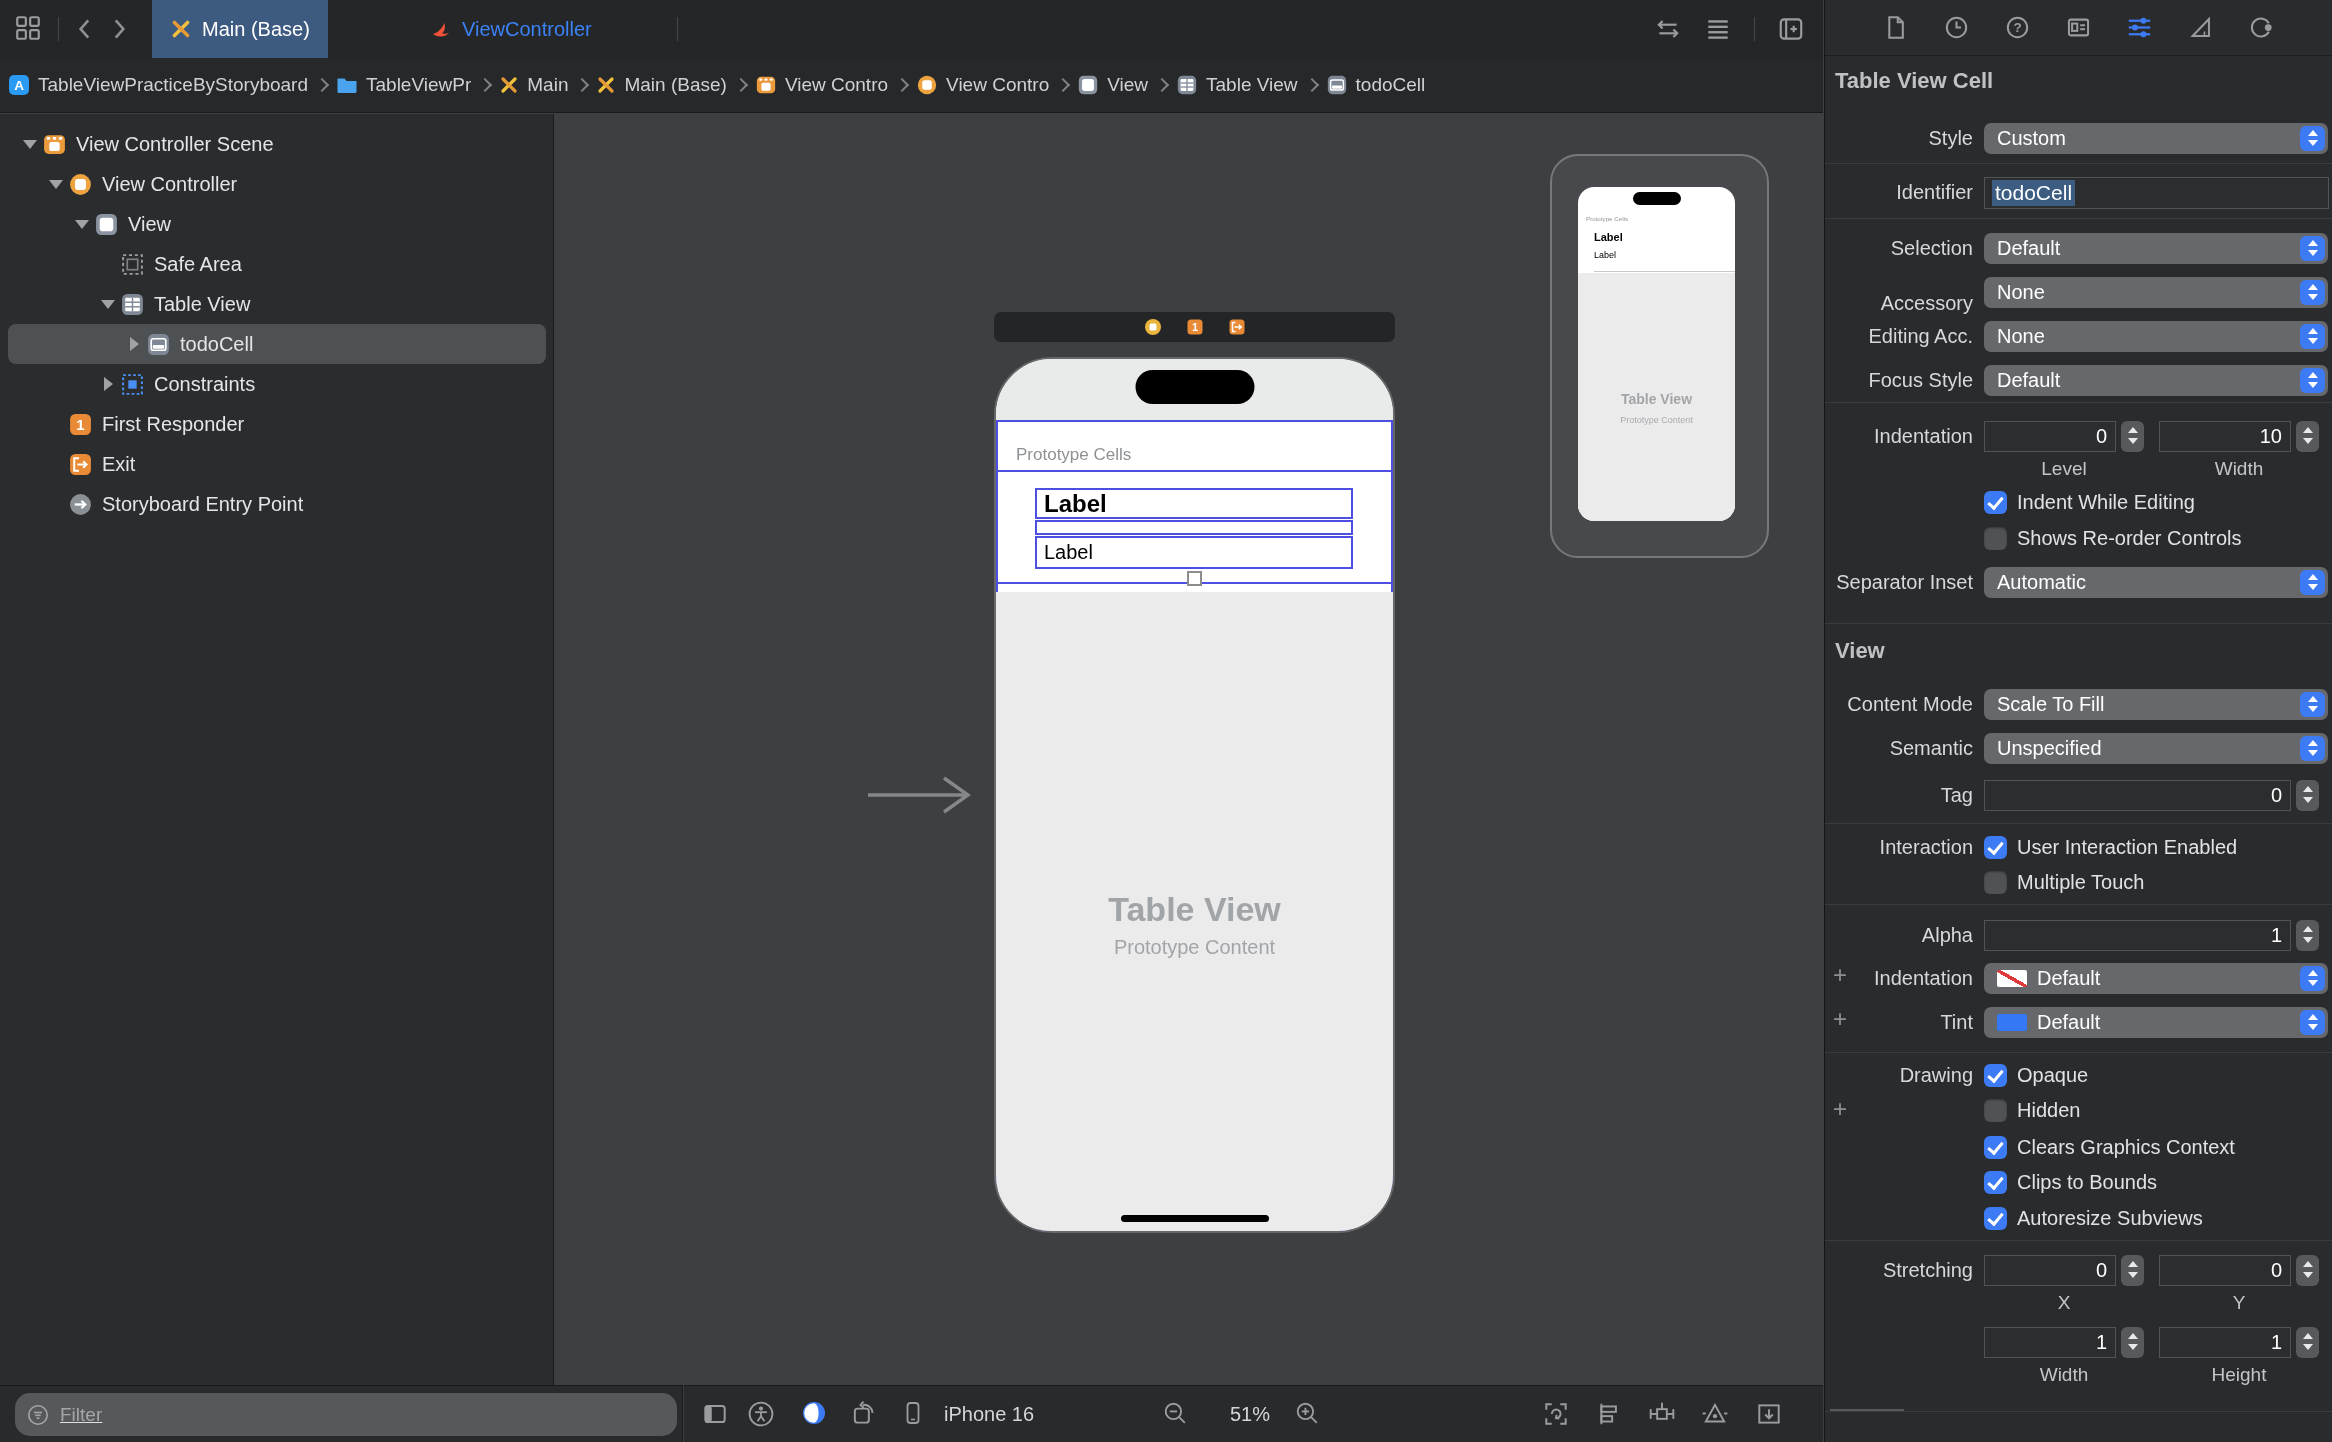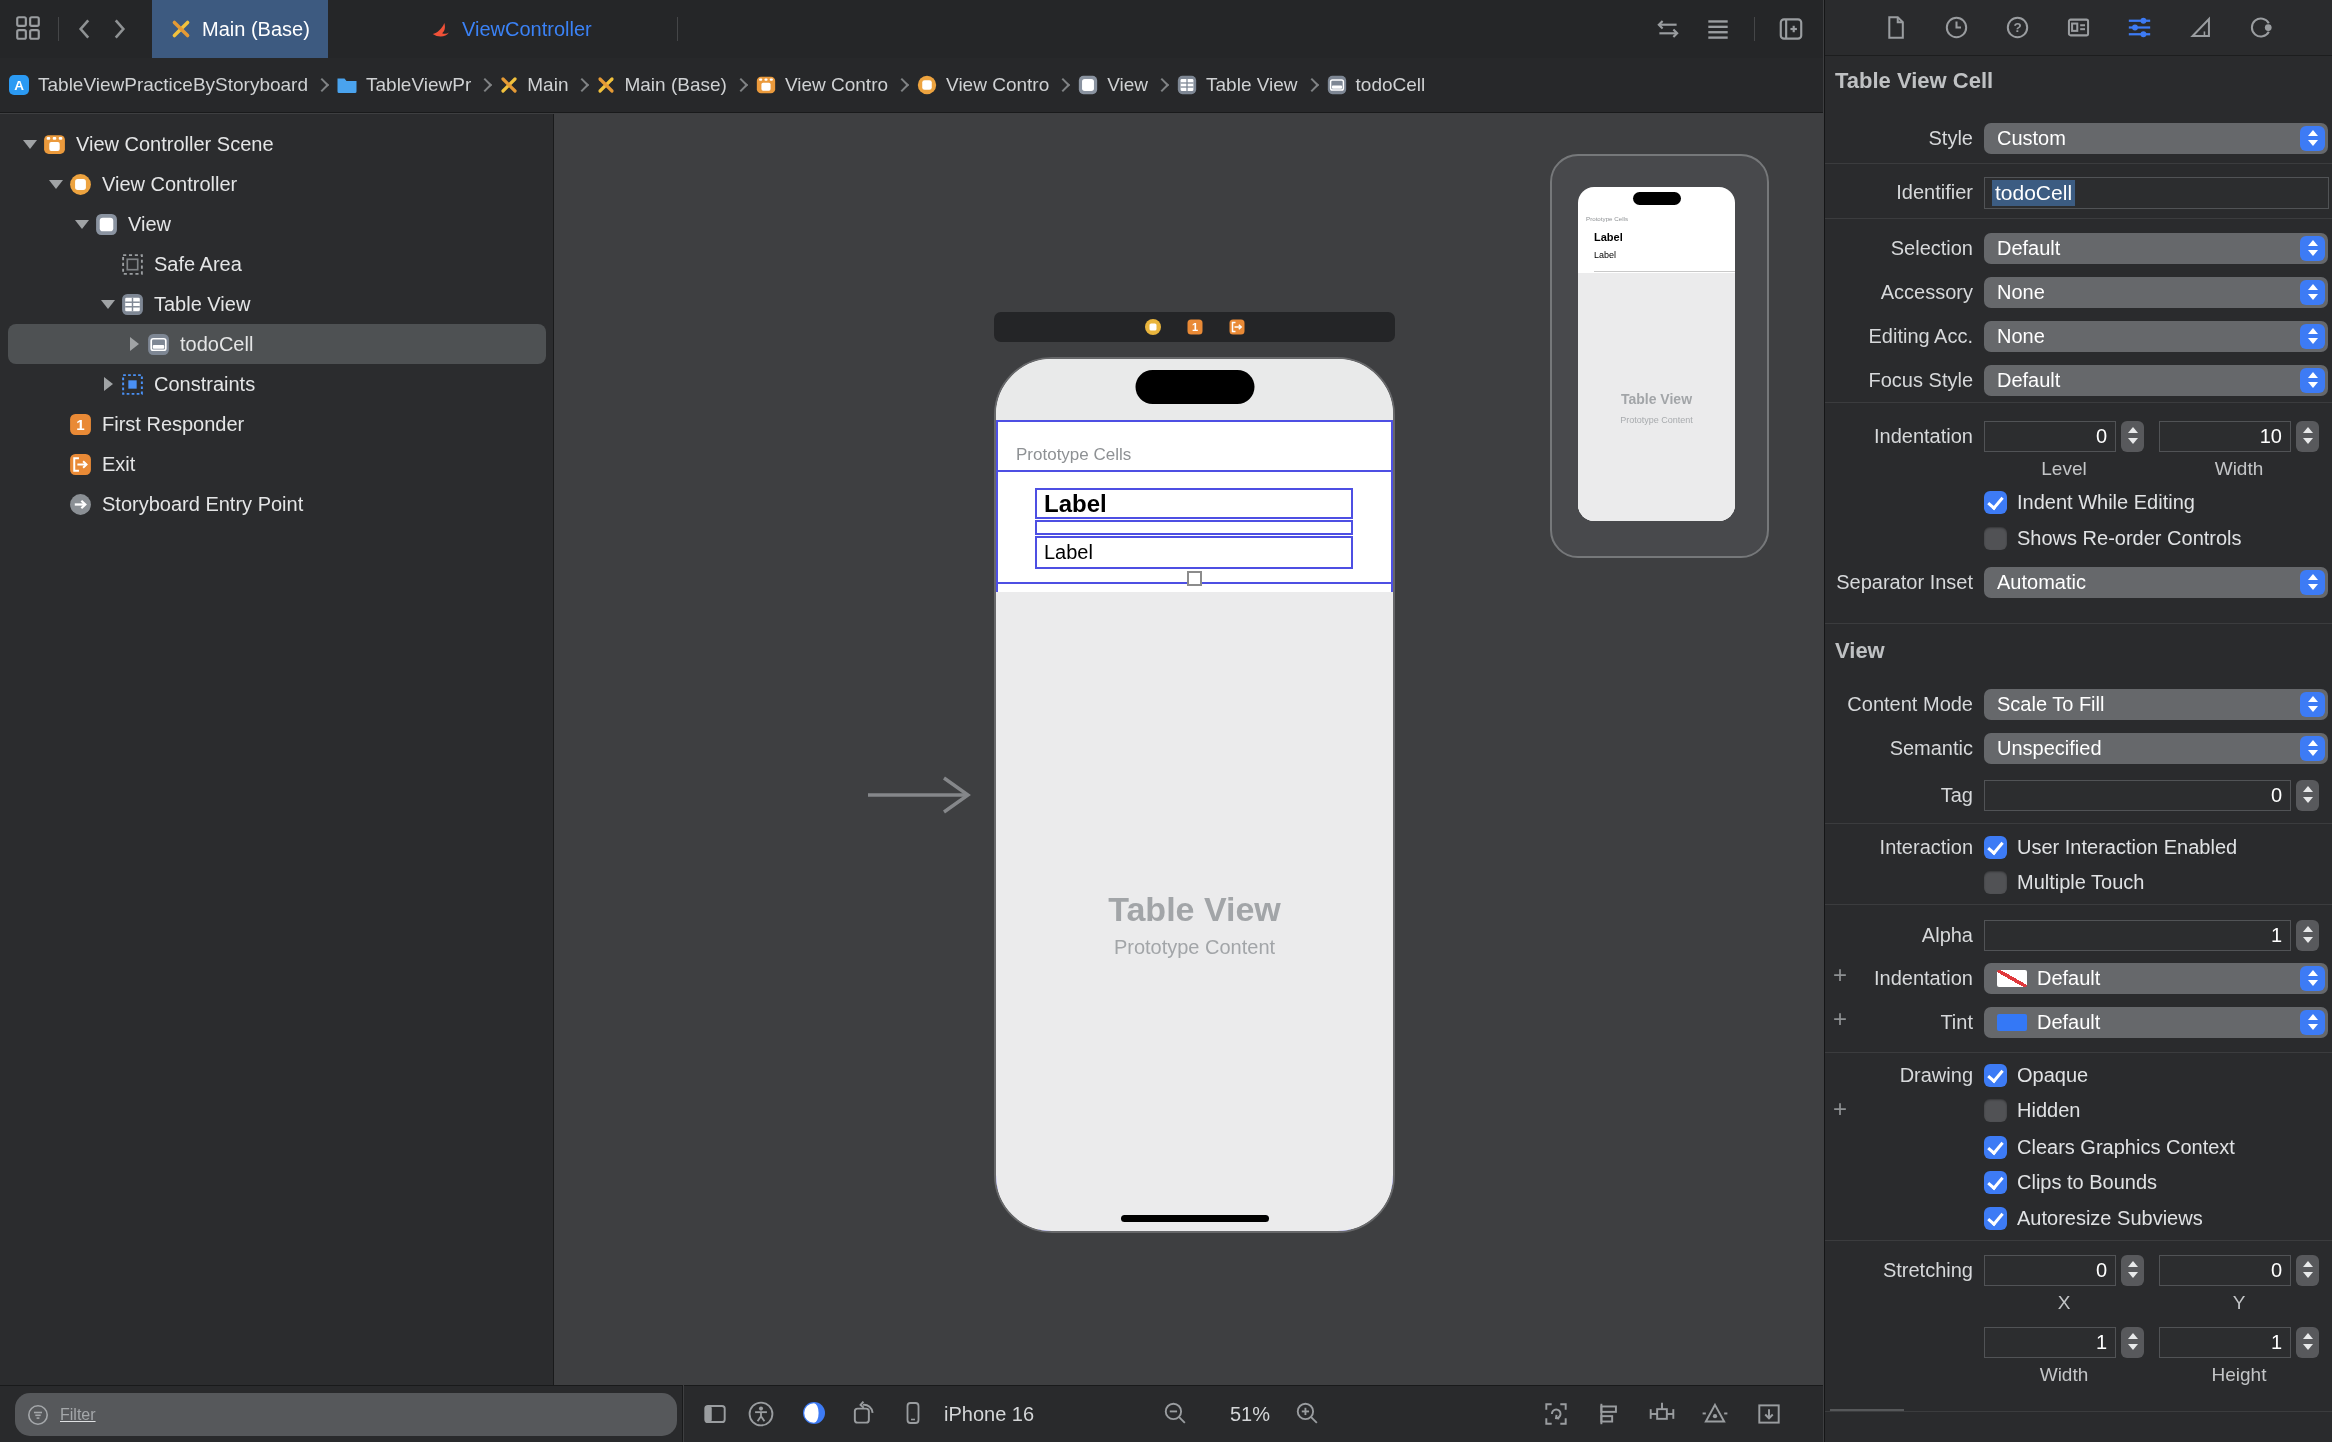--- a/index.html
+++ b/index.html
@@ -68,21 +68,21 @@
   .pv-sep{position:absolute;left:16px;right:0;top:84px;height:1px;background:#c9c9c9;}
   .pv-gray{position:absolute;left:0;right:0;top:86px;bottom:0;background:#ebebec;}
   .pv-tv{position:absolute;left:0;right:0;top:118px;text-align:center;font-size:14px;font-weight:600;color:#a2a5a8;}
   .pv-pc{position:absolute;left:0;right:0;top:142px;text-align:center;font-size:9px;color:#a8abae;}
 
   
   .sb-bottom{position:absolute;left:0;top:1385px;width:683px;height:57px;background:#292a2c;border-top:1px solid #191a1b;
              border-right:1px solid #191a1b;box-sizing:border-box;}
   .filterfield{position:absolute;left:15px;top:7px;width:662px;height:43px;background:#56585b;border-radius:15px;
                display:flex;align-items:center;padding-left:12px;box-sizing:border-box;gap:9px;}
-  .filterfield input{background:transparent;border:none;outline:none;font-size:16px;color:#dfe1e3;
+  .filterfield input{background:transparent;border:none;outline:none;font-size:19px;color:#dfe1e3;
                      font-family:"Liberation Sans",sans-serif;width:560px;text-decoration:underline;}
   .filterfield input::placeholder{color:#a4a7aa;}
   .cv-bottom{position:absolute;left:684px;top:1385px;width:1139px;height:57px;background:#292a2c;border-top:1px solid #191a1b;box-sizing:border-box;}
   .cvb{position:absolute;top:14px;}
   .cvb-text{position:absolute;font-size:20px;color:#d4d6d8;top:17px;}
 
   
   .inspector{position:absolute;left:1824px;top:0;width:508px;height:1442px;background:#2a2b2d;border-left:1px solid #151617;box-sizing:border-box;}
   .insp-icons{position:absolute;left:0;top:0;right:0;height:55px;display:flex;align-items:center;justify-content:center;gap:34px;
               border-bottom:1px solid #1c1d1e;}
@@ -819,21 +819,21 @@
 
     <div class="lbl" style="top:233px">Selection</div>
     <div class="dd" style="top:233px">
         <span>Default</span>
         <span class="step">
           <i class="up"></i>
           <i class="dn"></i>
         </span>
       </div>
 
-    <div class="lbl" style="top:277px">Accessory</div>
+    <div class="lbl" style="top:288px">Accessory</div>
     <div class="dd" style="top:277px">
         <span>None</span>
         <span class="step">
           <i class="up"></i>
           <i class="dn"></i>
         </span>
       </div>
 
     <div class="lbl" style="top:321px">Editing Acc.</div>
     <div class="dd" style="top:321px">

